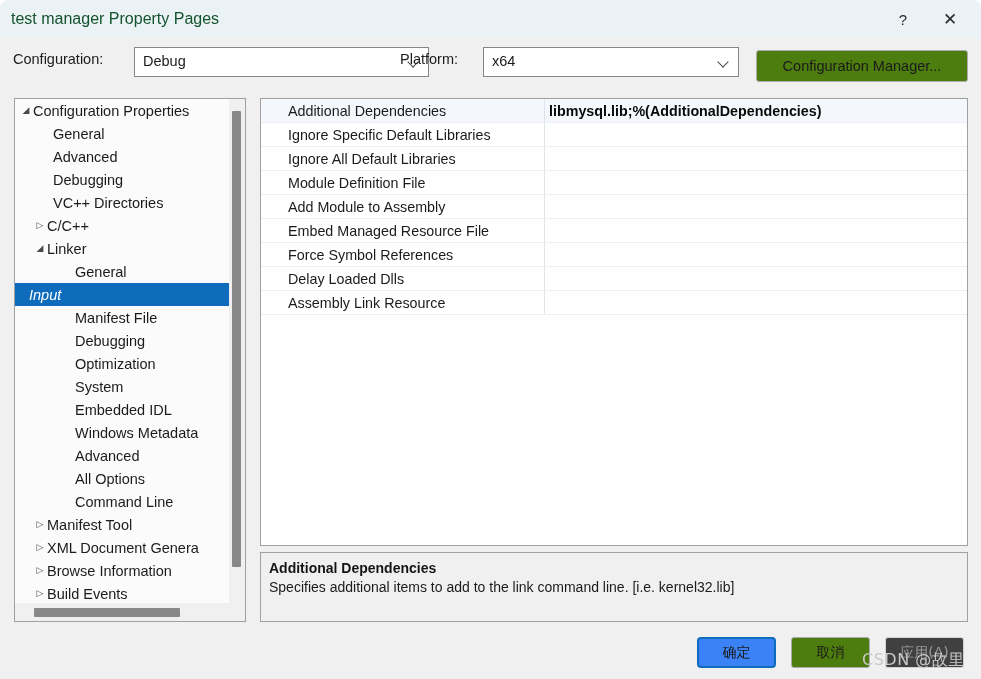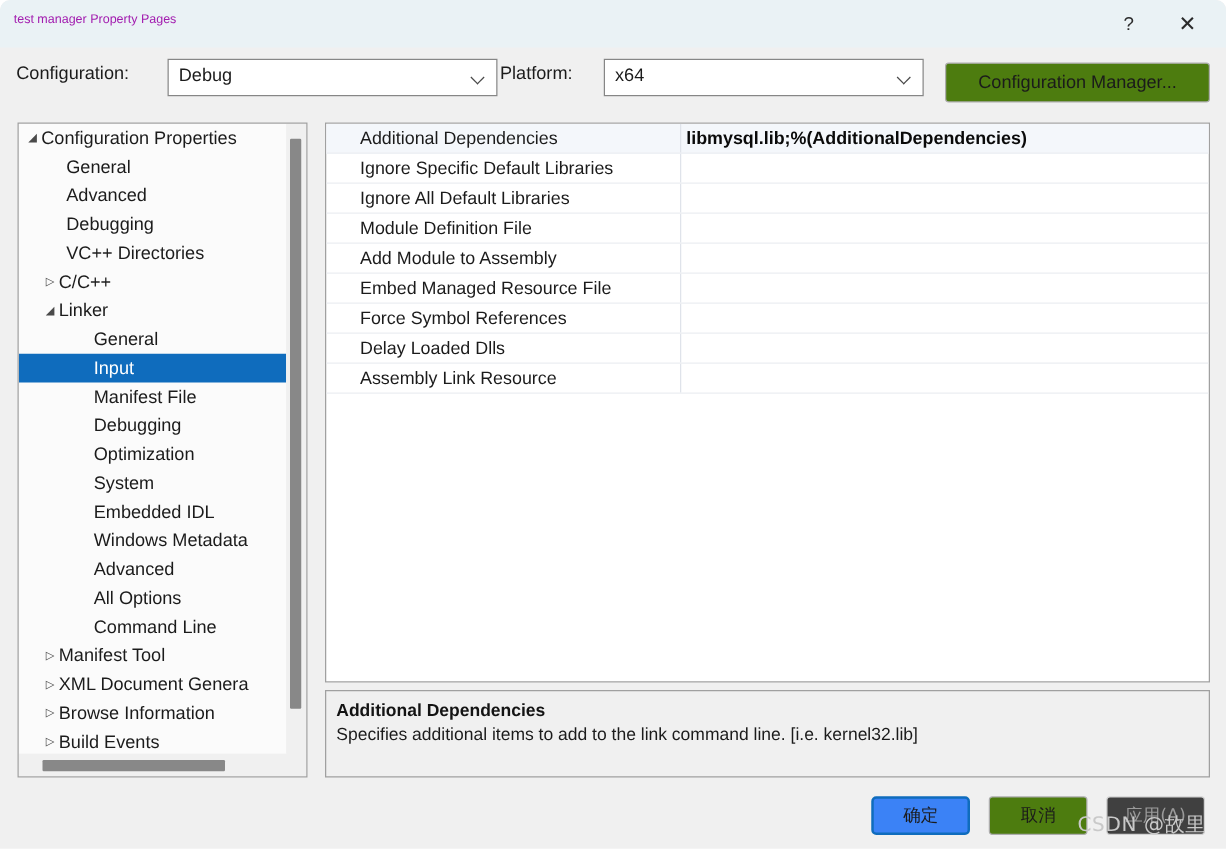--- a/index.html
+++ b/index.html
@@ -32,22 +32,22 @@
     left: 0; top: 0;
     width: 981px;
     height: 38px;
     background: #eaf2f5;
     border-radius: 8px 8px 0 0;
     box-sizing: border-box;
   }
   .title-text {
     position: absolute;
     left: 11px; top: 10px;
-    font-size: 10px;
-    color: #a21caf;
+    font-size: 16px;
+    color: #14532d;
     white-space: nowrap;
   }
   .titlebar-btn {
     position: absolute;
     top: 0;
     width: 46px;
     height: 38px;
     display: flex;
     align-items: center;
     justify-content: center;
@@ -79,21 +79,21 @@
   .lbl-platform { left: 400px; top: 13px; }
 
   .combo {
     position: absolute;
     height: 30px;
     background: #ffffff;
     border: 1px solid #868686;
     box-sizing: border-box;
     cursor: default;
   }
-  .combo-config   { left: 134px; top: 9px; width: 264px; }
+  .combo-config   { left: 134px; top: 9px; width: 295px; }
   .combo-platform { left: 483px; top: 9px; width: 256px; }
   .combo-value {
     position: absolute;
     left: 8px; top: 5px;
     font-size: 14.5px;
     color: #1b1b1b;
     white-space: nowrap;
   }
   .combo-arrow {
     position: absolute;
@@ -368,21 +368,21 @@
           <span class="tl">C/C++</span>
         </div>
         <div class="tree-node" style="padding-left: 18px;">
           <span class="tw">◢</span>
           <span class="tl">Linker</span>
         </div>
         <div class="tree-node" style="padding-left: 46px;">
           <span class="tw"></span>
           <span class="tl">General</span>
         </div>
-        <div class="tree-node sel" style="padding-left: 46px;">
+        <div class="tree-node sel" style=" font-style: italic;">
           <span class="tw"></span>
           <span class="tl">Input</span>
         </div>
         <div class="tree-node" style="padding-left: 46px;">
           <span class="tw"></span>
           <span class="tl">Manifest File</span>
         </div>
         <div class="tree-node" style="padding-left: 46px;">
           <span class="tw"></span>
           <span class="tl">Debugging</span>

